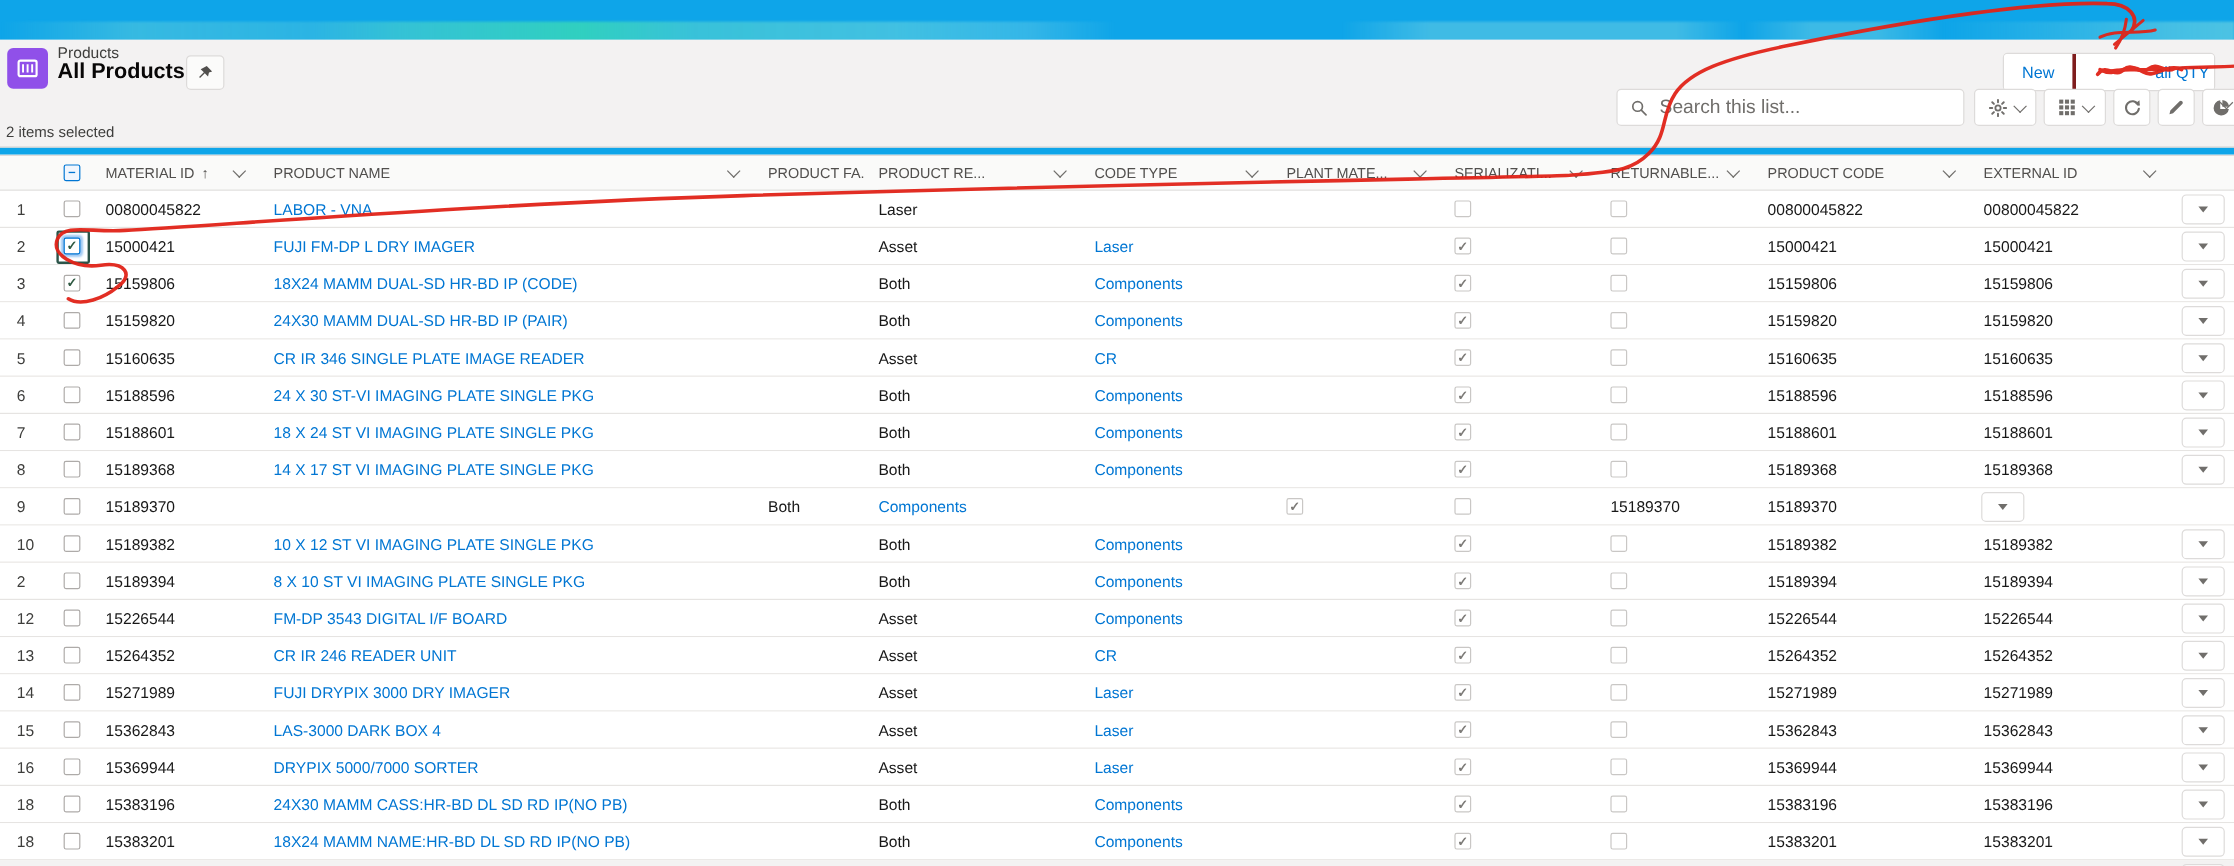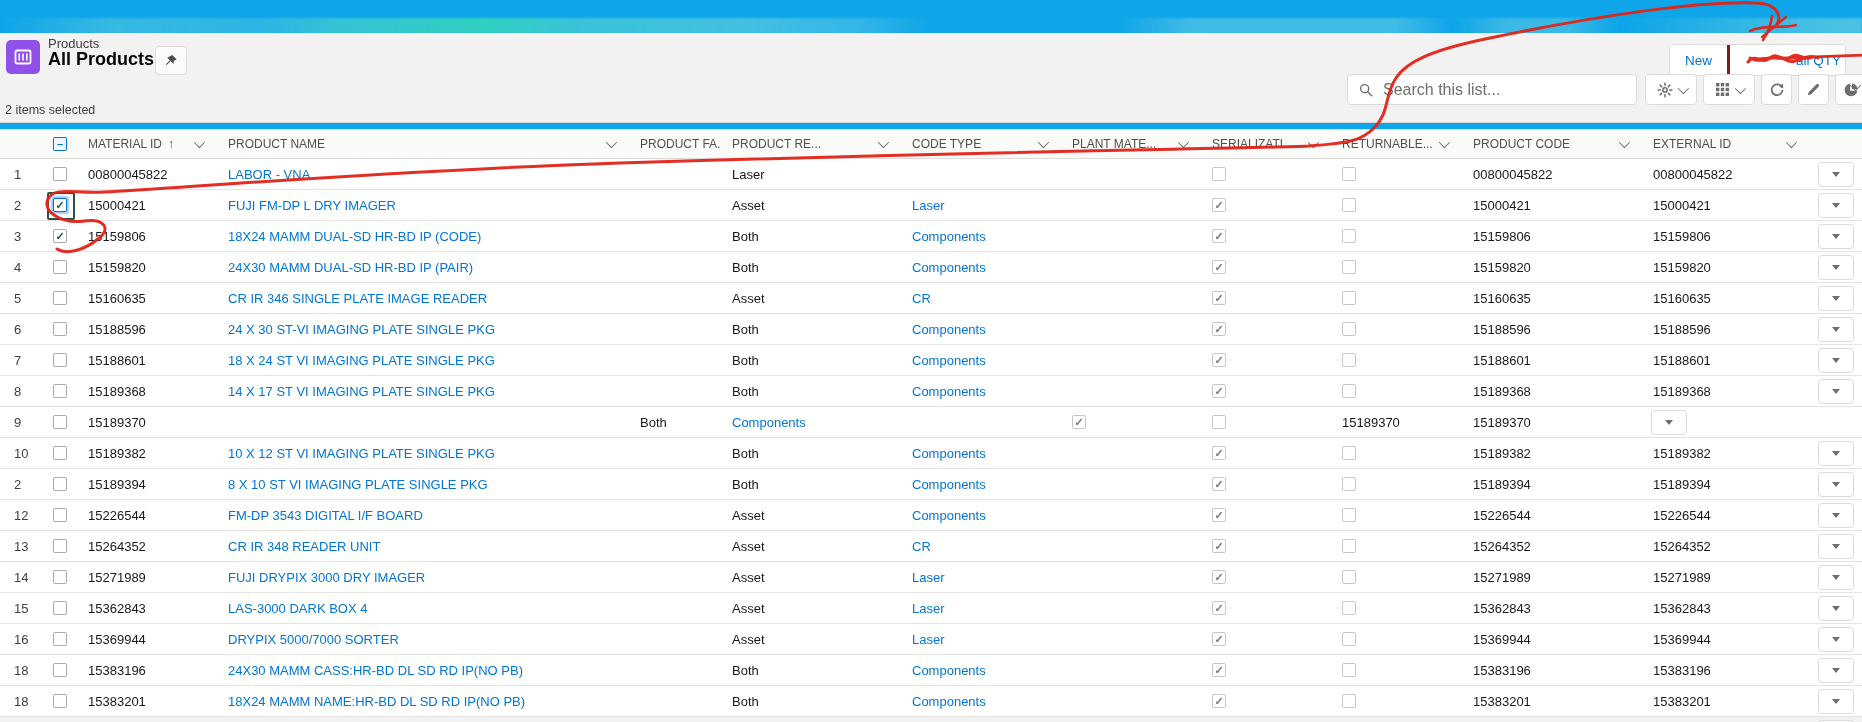--- a/index.html
+++ b/index.html
@@ -583,21 +583,21 @@
         </div>
         <div class="grid-row trow">
           <div class="td num">13</div>
           <div class="td" style="padding-left: 9px;">
             <span class="cb-wrap">
               <span class="cb"></span>
             </span>
           </div>
           <div class="td">15264352</div>
           <div class="td">
-            <a href="#">CR IR 348 READER UNIT</a>
+            <a href="#">CR IR 246 READER UNIT</a>
           </div>
           <div class="td"></div>
           <div class="td">Asset</div>
           <div class="td">
             <a href="#">CR</a>
           </div>
           <div class="td"></div>
           <div class="td">
             <span class="cb ro">✓</span>
           </div>

